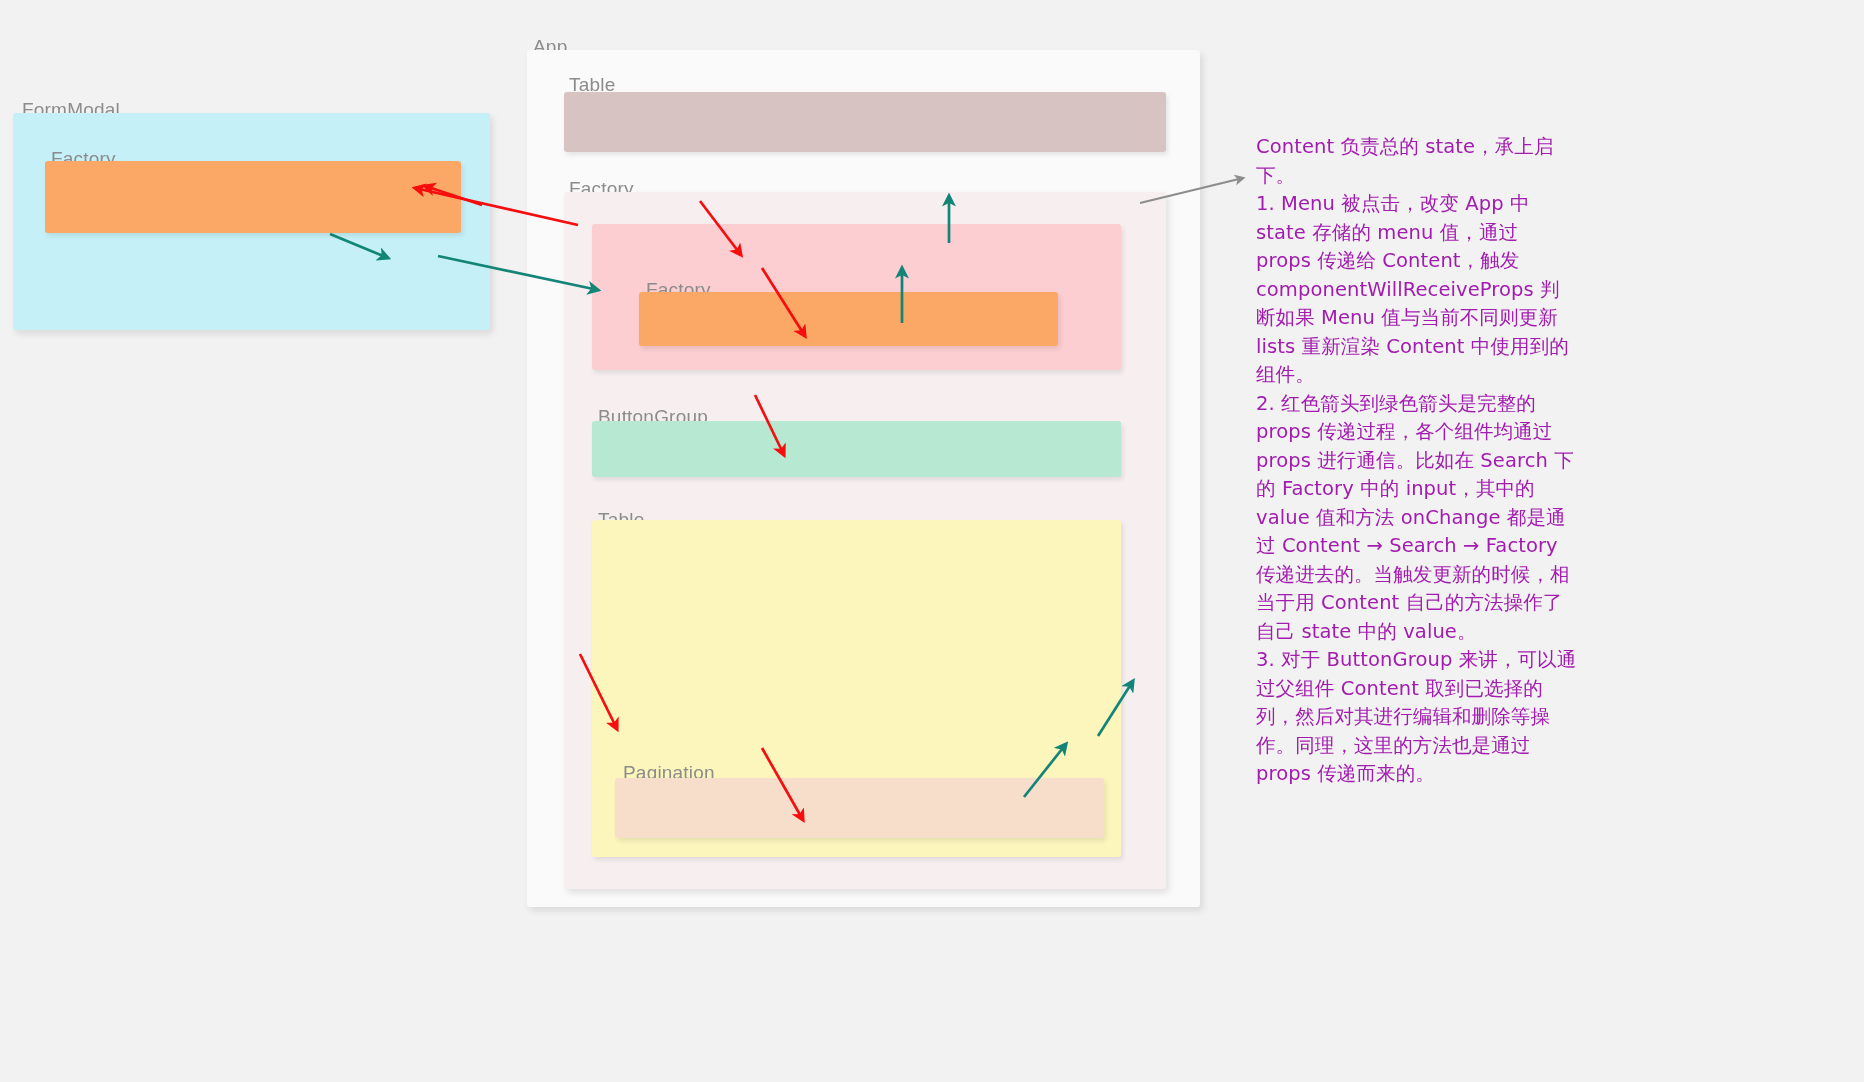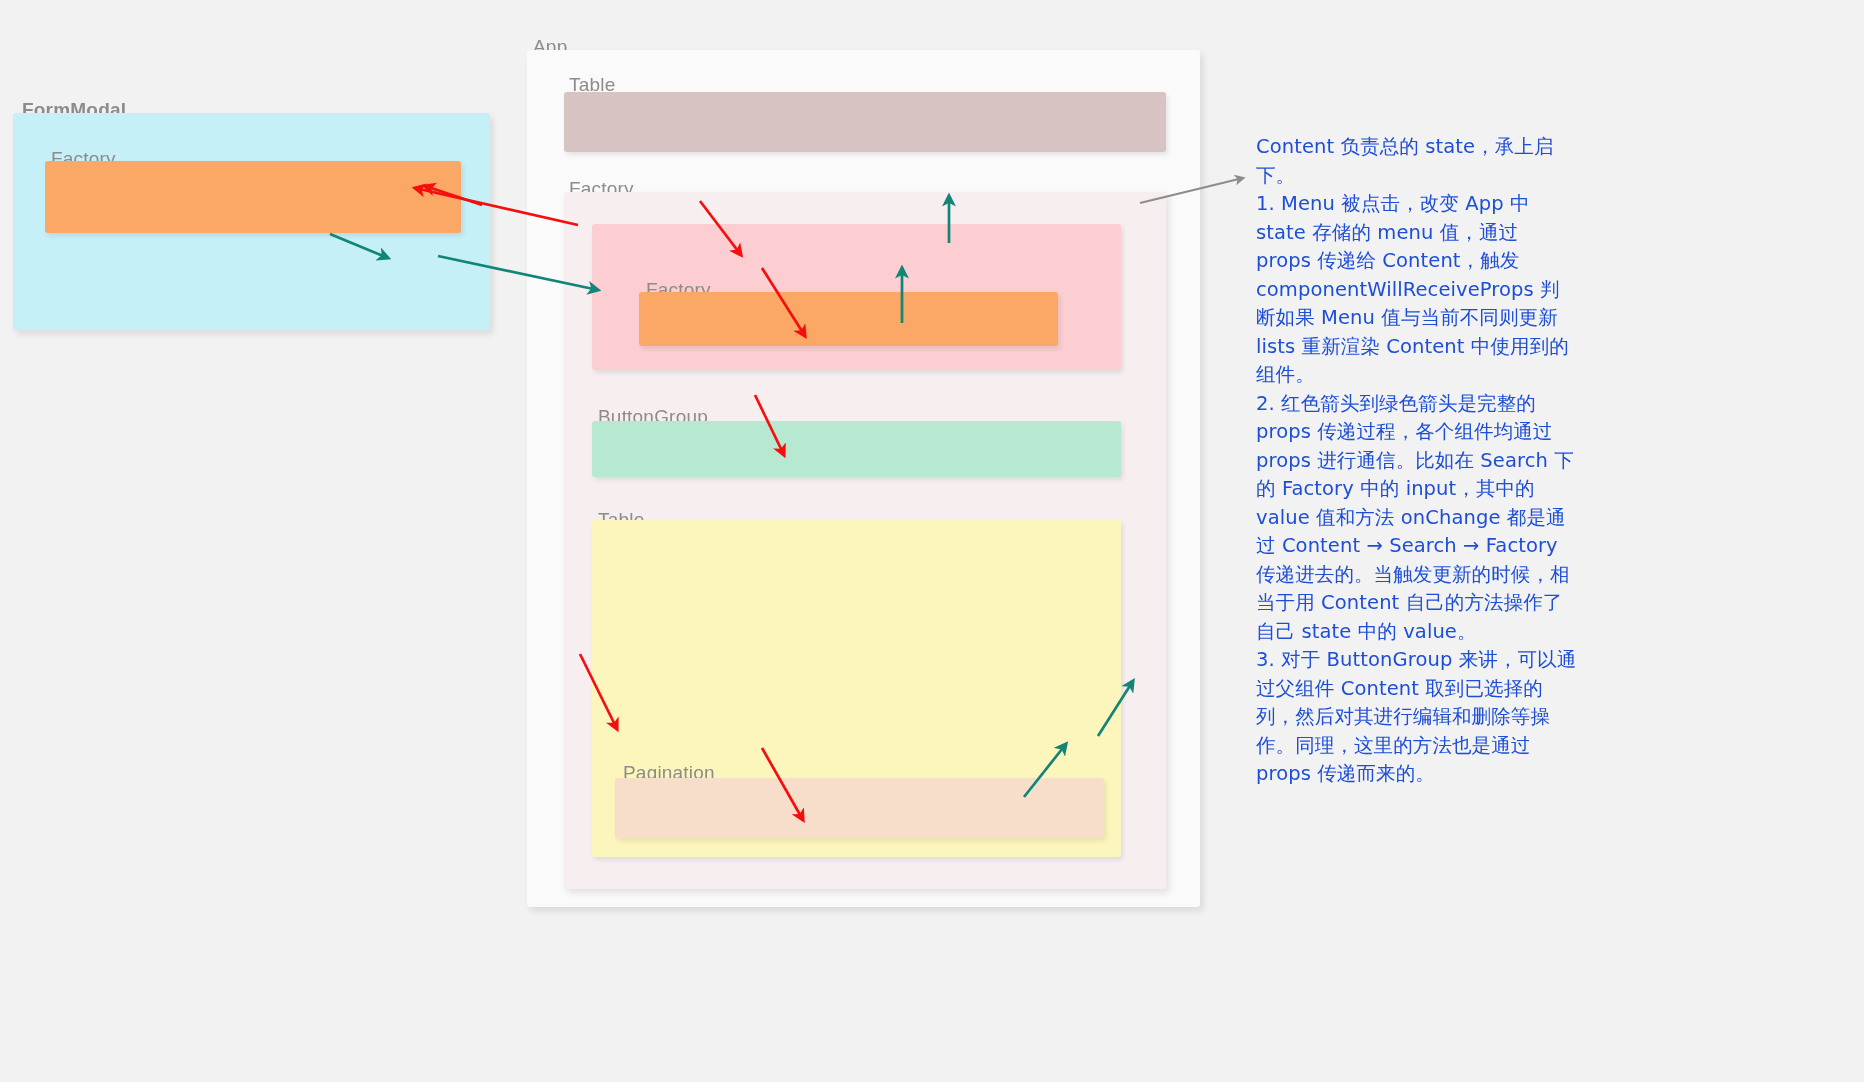--- a/index.html
+++ b/index.html
@@ -30,21 +30,21 @@
 
   
   .panel {
     position: absolute;
     border-radius: 3px;
   }
   .shadow-soft { box-shadow: 3px 4px 7px rgba(0,0,0,0.10); }
   .shadow-tiny { box-shadow: 2px 3px 5px rgba(0,0,0,0.09); }
 
   
-  #formmodal-label { left: 22px;  top: 85px; font-weight: bold; }
+  #formmodal-label { left: 22px;  top: 85px; }
   #formmodal-box {
     left: 13px; top: 113px; width: 477px; height: 217px;
     background: #c5f0f8;
   }
   #fm-factory-label { left: 51px; top: 134px; }
   #fm-factory-box {
     left: 45px; top: 161px; width: 416px; height: 72px;
     background: #fba765;
   }
 
@@ -97,21 +97,21 @@
     left: 615px; top: 778px; width: 489px; height: 60px;
     background: #f7decb;
   }
 
   
   #annotation {
     position: absolute;
     left: 1256px;
     top: 133px;
     width: 322px;
-    color: #1d4ed8;
+    color: #a21caf;
     font-size: 19.5px;
     line-height: 28.5px;
     letter-spacing: .1px;
     font-family: "DejaVu Sans", "Liberation Sans", sans-serif;
     white-space: pre-wrap;
     word-break: break-word;
   }
 
   
   #arrows {

